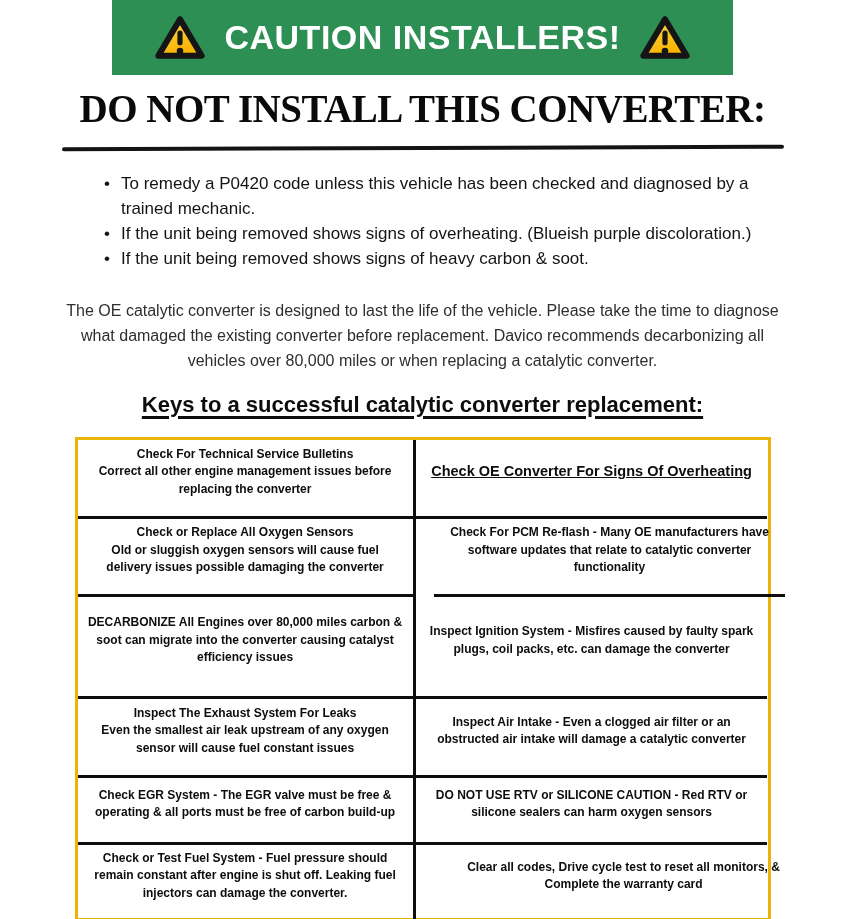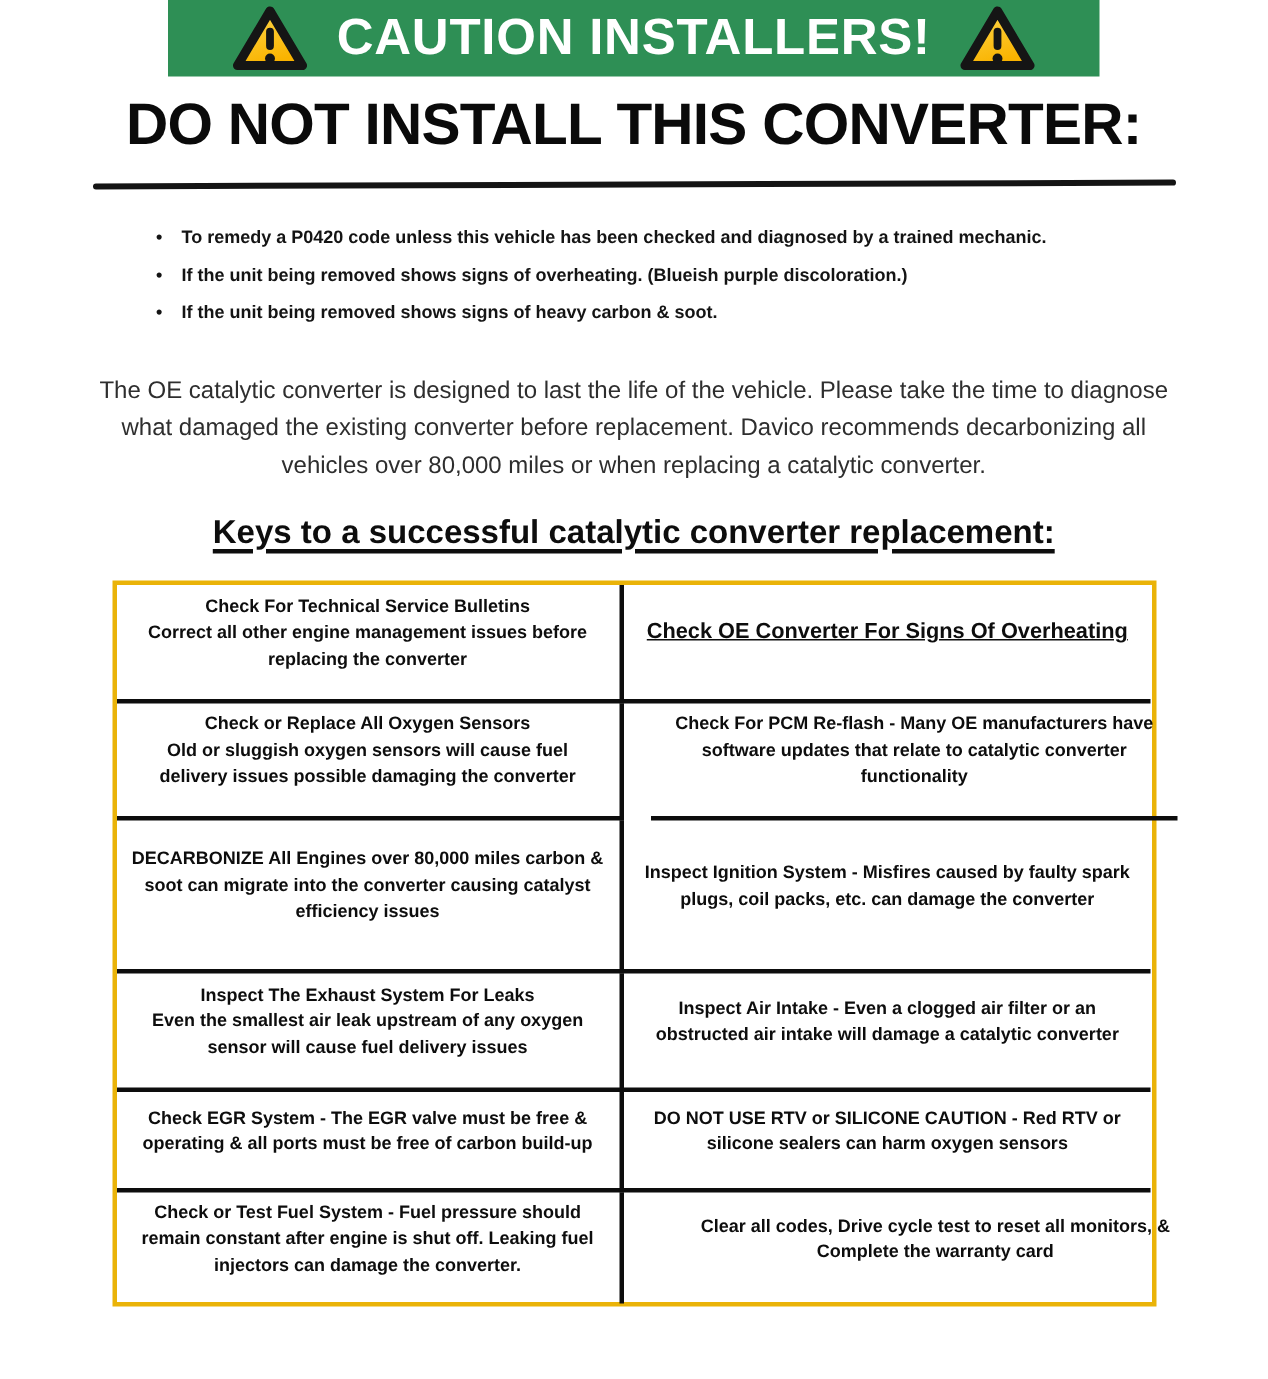--- a/index.html
+++ b/index.html
@@ -7,21 +7,21 @@
   body {
     width: 845px; height: 919px;
     background: #ffffff;
     font-family: "Liberation Sans", sans-serif;
     color: #111;
     overflow: hidden;
   }
 
   
   .banner {
-    width: 621px; height: 51px;
+    width: 621px; height: 75px;
     margin: 0 auto;
     background: #2e8f55;
     display: flex; align-items: center; justify-content: center;
     gap: 18px;
   }
   .banner-text {
     color: #ffffff;
     font-size: 34px;
     font-weight: 800;
     letter-spacing: 0.5px;
@@ -31,37 +31,38 @@
   .tri svg { display: block; }
 
   
   .main-heading {
     margin: 11px 0 0 0;
     text-align: center;
     font-size: 39px;
     font-weight: 800;
     letter-spacing: -0.5px;
     color: #0a0a0a;
+    font-family: Liberation Serif, serif;
   }
   .divider {
     width: 722px; height: 4px;
     background: #141414;
     border-radius: 2px;
     margin: 15px auto 0 auto;
     transform: rotate(-0.2deg);
   }
 
   
   .bullets {
     list-style: none;
     margin: 21px 0 0 104px;
     padding: 0;
     width: 662px;
-    font-size: 12px;
-    font-weight: bold;
+    font-size: 17px;
+    font-weight: normal;
     line-height: 25px;
     color: #141414;
   }
   .bullets li { position: relative; padding-left: 17px; }
   .bullets li::before { content: "\2022"; position: absolute; left: 0; top: 0; }
 
   
   .paragraph {
     margin: 27px auto 0 auto;
     width: 845px;
@@ -174,21 +175,21 @@
     <div class="cell left">Check or Replace All Oxygen Sensors
 Old or sluggish oxygen sensors will cause fuel delivery issues possible damaging the converter</div>
     <div class="cell right">Check For PCM Re-flash - Many OE manufacturers have software updates that relate to catalytic converter functionality</div>
   </div>
   <div class="trow">
     <div class="cell left">DECARBONIZE All Engines over 80,000 miles carbon &amp; soot can migrate into the converter causing catalyst efficiency issues</div>
     <div class="cell right">Inspect Ignition System - Misfires caused by faulty spark plugs, coil packs, etc. can damage the converter</div>
   </div>
   <div class="trow">
     <div class="cell left">Inspect The Exhaust System For Leaks
-Even the smallest air leak upstream of any oxygen sensor will cause fuel delivery issues</div>
+Even the smallest air leak upstream of any oxygen sensor will cause fuel constant issues</div>
     <div class="cell right">Inspect Air Intake - Even a clogged air filter or an obstructed air intake will damage a catalytic converter</div>
   </div>
   <div class="trow">
     <div class="cell left">Check EGR System - The EGR valve must be free &amp; operating &amp; all ports must be free of carbon build-up</div>
     <div class="cell right">DO NOT USE RTV or SILICONE CAUTION - Red RTV or silicone sealers can harm oxygen sensors</div>
   </div>
   <div class="trow">
     <div class="cell left">Check or Test Fuel System - Fuel pressure should remain constant after engine is shut off.  Leaking fuel injectors can damage the converter.</div>
     <div class="cell right">Clear all codes,  Drive cycle test to reset all monitors, &amp; Complete the warranty card</div>
   </div>

